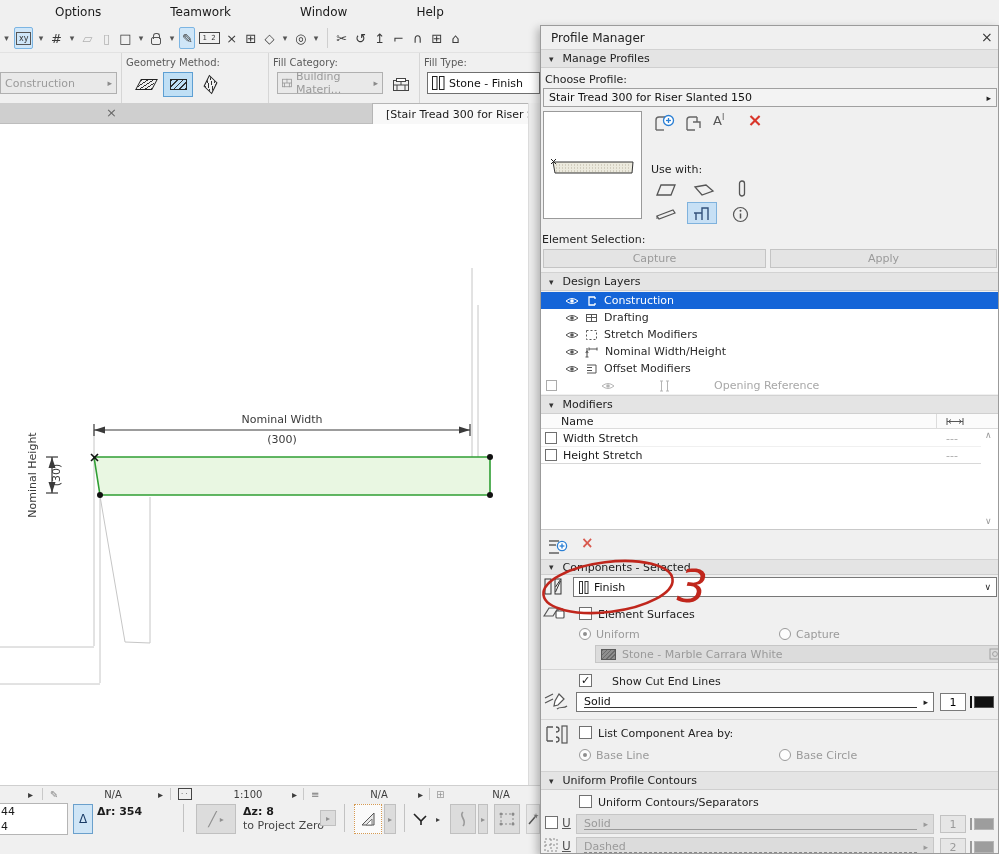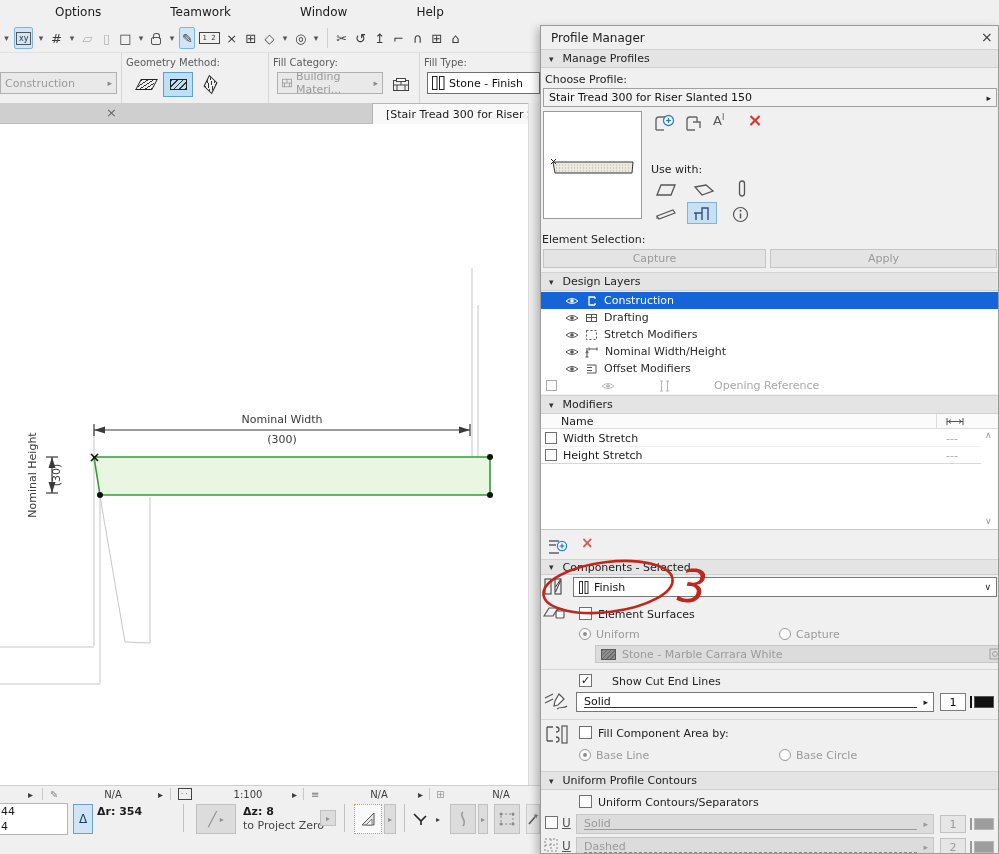--- a/index.html
+++ b/index.html
@@ -611,21 +611,21 @@
 
     <div class="abs" style="left:0;top:693px;width:457px;height:1px;background:#d6d6d6;"></div>
 
     <div class="abs" style="left:2px;top:698px;width:28px;height:22px;">
       <svg width="26" height="21" viewBox="0 0 26 21">
           <path d="M4 3 H10 M4 3 V17 M4 17 H10 M13 3 C17 3 17 8 13 8 M13 13 C17 13 17 18 13 18" fill="none" stroke="#555" stroke-width="1.3"></path>
           <rect x="19" y="2" width="5" height="17" fill="none" stroke="#555" stroke-width="1.2"></rect>
         </svg>
     </div>
     <span class="cb" style="left:38px;top:700px;"></span>
-    <span class="plabel" style="left:57px;top:701px;">Fill Component Area by:</span>
+    <span class="plabel" style="left:57px;top:701px;">List Component Area by:</span>
 
     <span class="rb on" style="left:38px;top:723px;"></span>
     <span class="plabel glabel" style="left:55px;top:723px;">Base Line</span>
     <span class="rb" style="left:238px;top:723px;"></span>
     <span class="plabel glabel" style="left:255px;top:723px;">Base Circle</span>
 
     <div class="phdr" style="top:745px;">
       <span class="tri">▾</span>
       <span>Uniform Profile Contours</span>
     </div>

